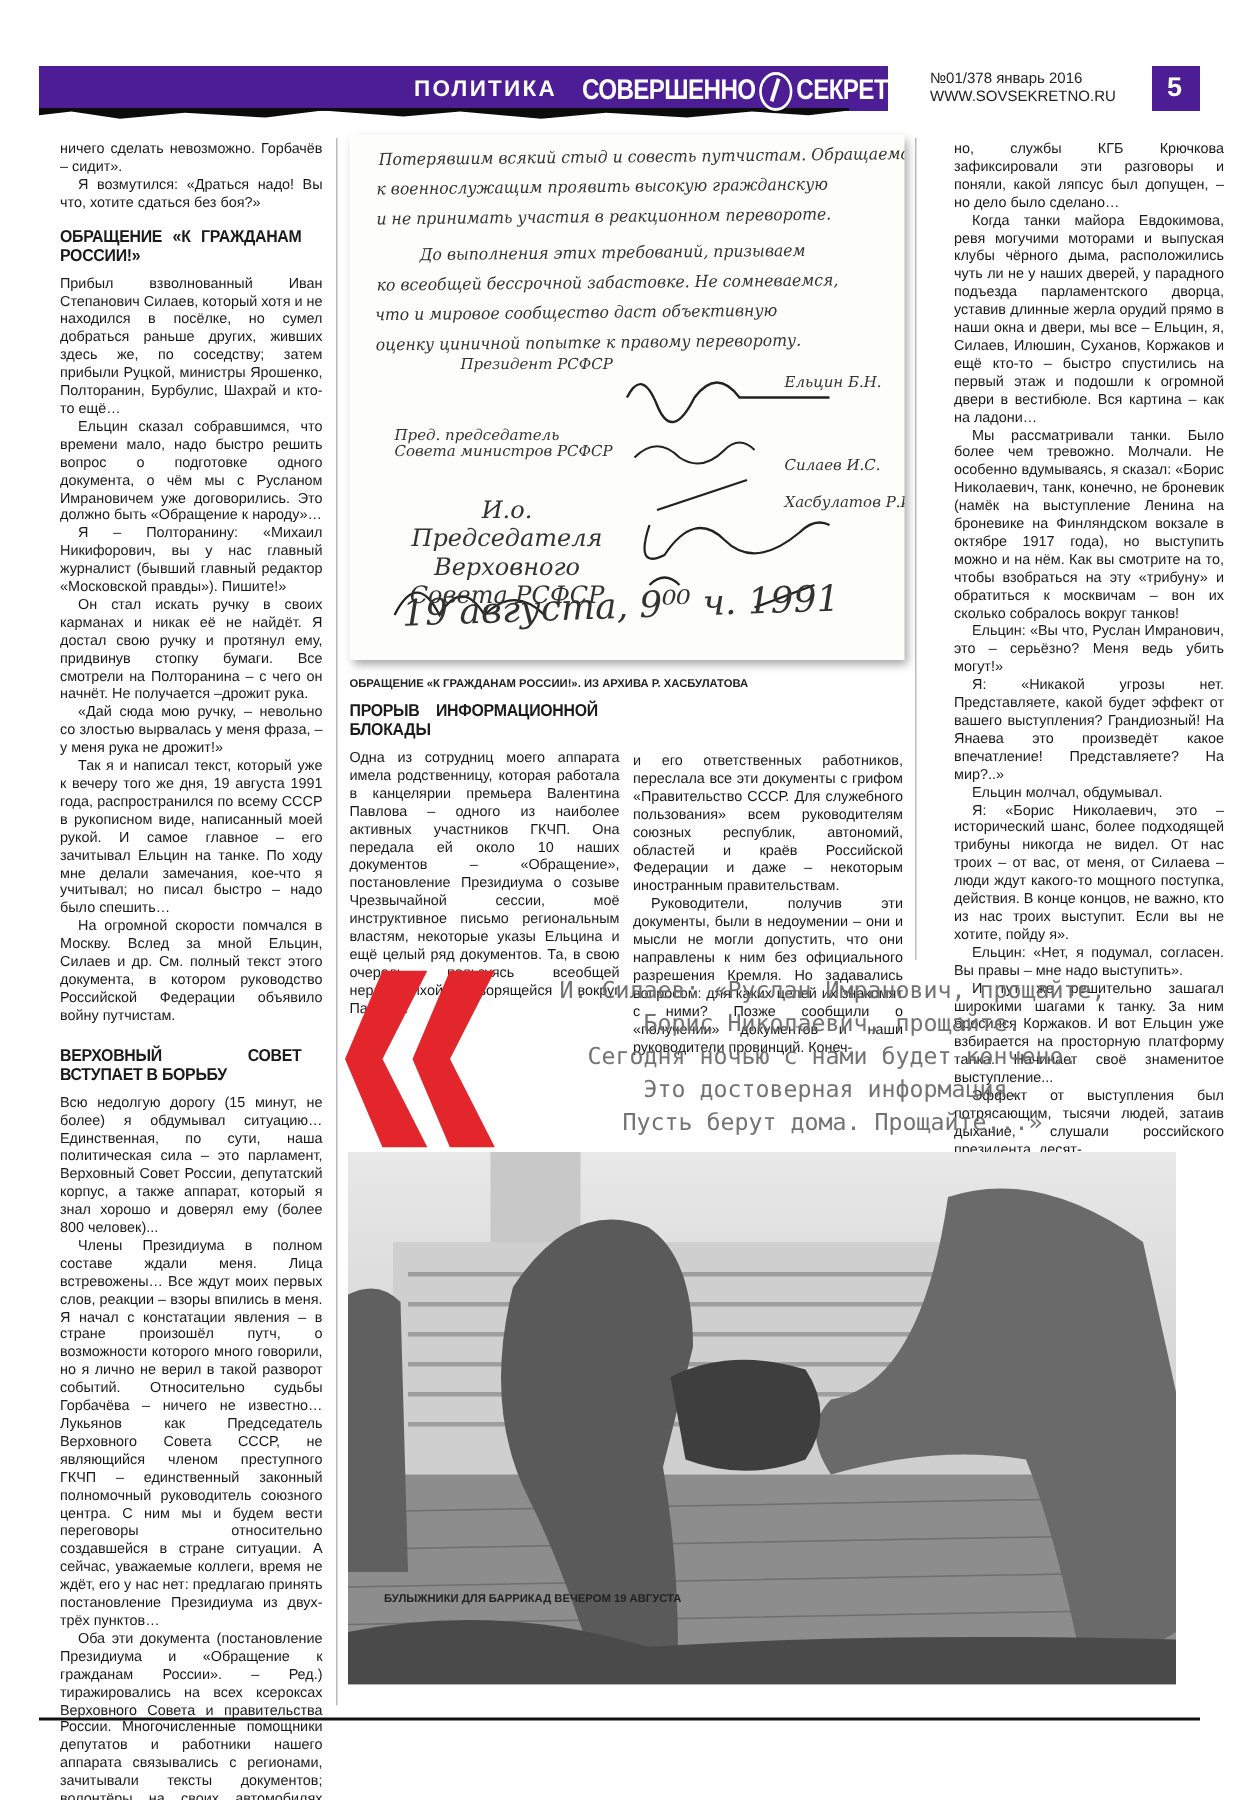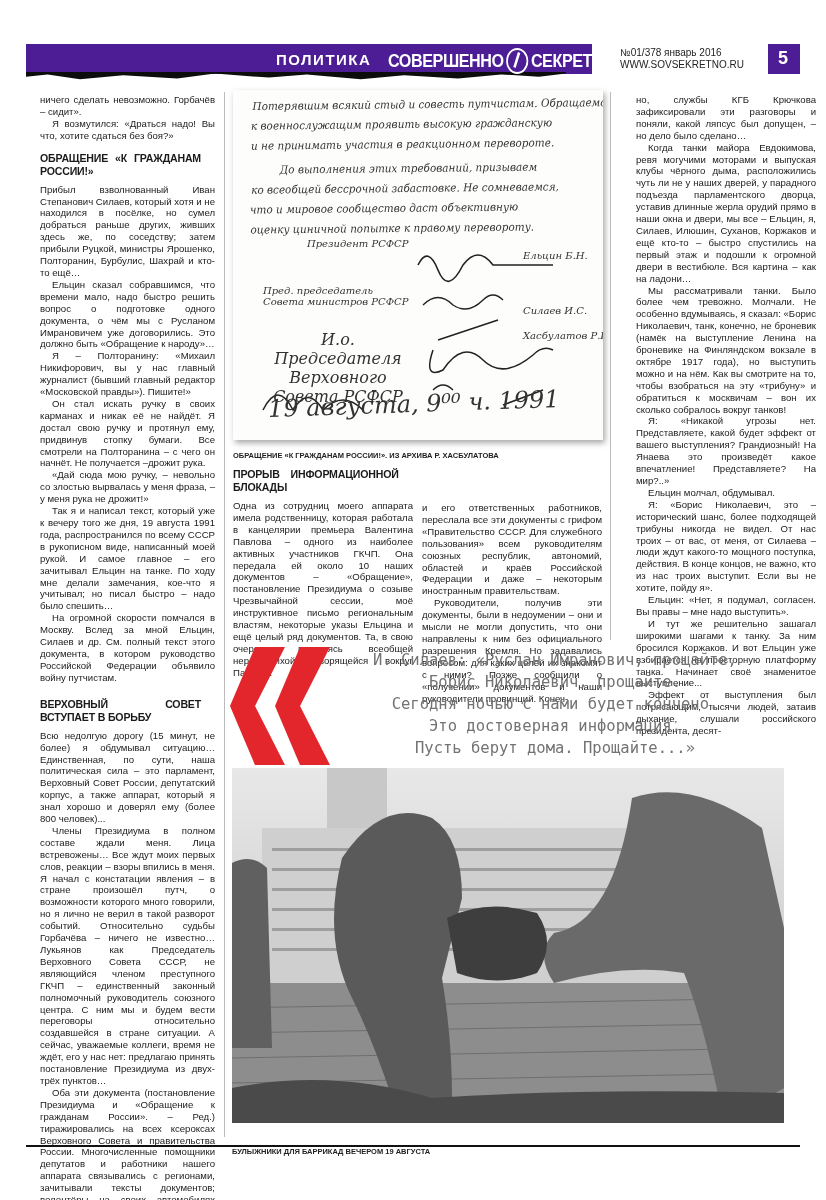--- a/index.html
+++ b/index.html
@@ -107,20 +107,21 @@
       <p>Руководители, получив эти документы, были в недоумении – они и мысли не могли допустить, что они направлены к ним без официального разрешения Кремля. Но задавались вопросом: для каких целей их знакомят с ними? Позже сообщили о «получении» документов и наши руководители провинций. Конеч-</p>
     </div>
 </div>
 <div class="col-sep" style="left:610px;top:92px;height:548px;"></div>
 
 <div class="col" id="col4" style="left:617px;top:94px;width:180px;margin-left:19px;">
   <div id="c4-t">
       <p class="noind">но, службы КГБ Крючкова зафиксировали эти разговоры и поняли, какой ляпсус был допущен, – но дело было сделано…</p>
       <p>Когда танки майора Евдокимова, ревя могучими моторами и выпуская клубы чёрного дыма, расположились чуть ли не у наших дверей, у парадного подъезда парламентского дворца, уставив длинные жерла орудий прямо в наши окна и двери, мы все – Ельцин, я, Силаев, Илюшин, Суханов, Коржаков и ещё кто-то – быстро спустились на первый этаж и подошли к огромной двери в вестибюле. Вся картина – как на ладони…</p>
       <p>Мы рассматривали танки. Было более чем тревожно. Молчали. Не особенно вдумываясь, я сказал: «Борис Николаевич, танк, конечно, не броневик (намёк на выступление Ленина на броневике на Финляндском вокзале в октябре 1917 года), но выступить можно и на нём. Как вы смотрите на то, чтобы взобраться на эту «трибуну» и обратиться к москвичам – вон их сколько собралось вокруг танков!</p>
+      <p>Ельцин: «Вы что, Руслан Имранович, это – серьёзно? Меня ведь убить могут!»</p>
       <p>Я: «Никакой угрозы нет. Представляете, какой будет эффект от вашего выступления? Грандиозный! На Янаева это произведёт какое впечатление! Представляете? На мир?..»</p>
       <p>Ельцин молчал, обдумывал.</p>
       <p>Я: «Борис Николаевич, это – исторический шанс, более подходящей трибуны никогда не видел. От нас троих – от вас, от меня, от Силаева – люди ждут какого-то мощного поступка, действия. В конце концов, не важно, кто из нас троих выступит. Если вы не хотите, пойду я».</p>
       <p>Ельцин: «Нет, я подумал, согласен. Вы правы – мне надо выступить».</p>
       <p>И тут же решительно зашагал широкими шагами к танку. За ним бросился Коржаков. И вот Ельцин уже взбирается на просторную платформу танка. Начинает своё знаменитое выступление...</p>
       <p>Эффект от выступления был потрясающим, тысячи людей, затаив дыхание, слушали российского президента, десят-</p>
     </div>
 </div>
 
 <div class="quote-block">
@@ -160,15 +161,15 @@
     <g stroke="#6f6f6f" stroke-width="1">
       <path d="M0 240 L552 230 M0 265 L552 255 M0 290 L552 280 M0 315 L552 305 M0 340 L552 330"></path>
     </g>
     <path d="M110 90 q40 -60 90 -40 q30 20 30 80 l-20 80 q10 60 10 120 l-60 0 q-20 -60 -40 -100 q-30 -60 -10 -140z" fill="#5a5a5a"></path>
     <path d="M400 30 q60 -20 130 30 l22 100 l0 160 l-60 35 q-20 -100 -40 -150 q-60 -10 -130 10 q-20 -30 0 -50 q60 -10 78 -135z" fill="#6a6a6a"></path>
     <path d="M215 150 q40 -20 90 -5 q20 30 0 60 q-40 15 -80 0z" fill="#3e3e3e"></path>
     <path d="M0 95 q20 -10 35 5 l5 180 l-40 0z" fill="#606060"></path>
     <path d="M0 320 q100 -20 200 10 q150 -10 352 -5 l0 30 l-552 0z" fill="#4a4a4a"></path>
   </svg>
 </div>
-<div class="caption" style="left:232px;top:1147px;">Булыжники для баррикад вечером 19 августа</div>
+<div class="caption" style="left:232px;top:1061px;padding-left:24px;">Булыжники для баррикад вечером 19 августа</div>
 
 <div class="bottom-rule"></div>
 
 </body></html>

